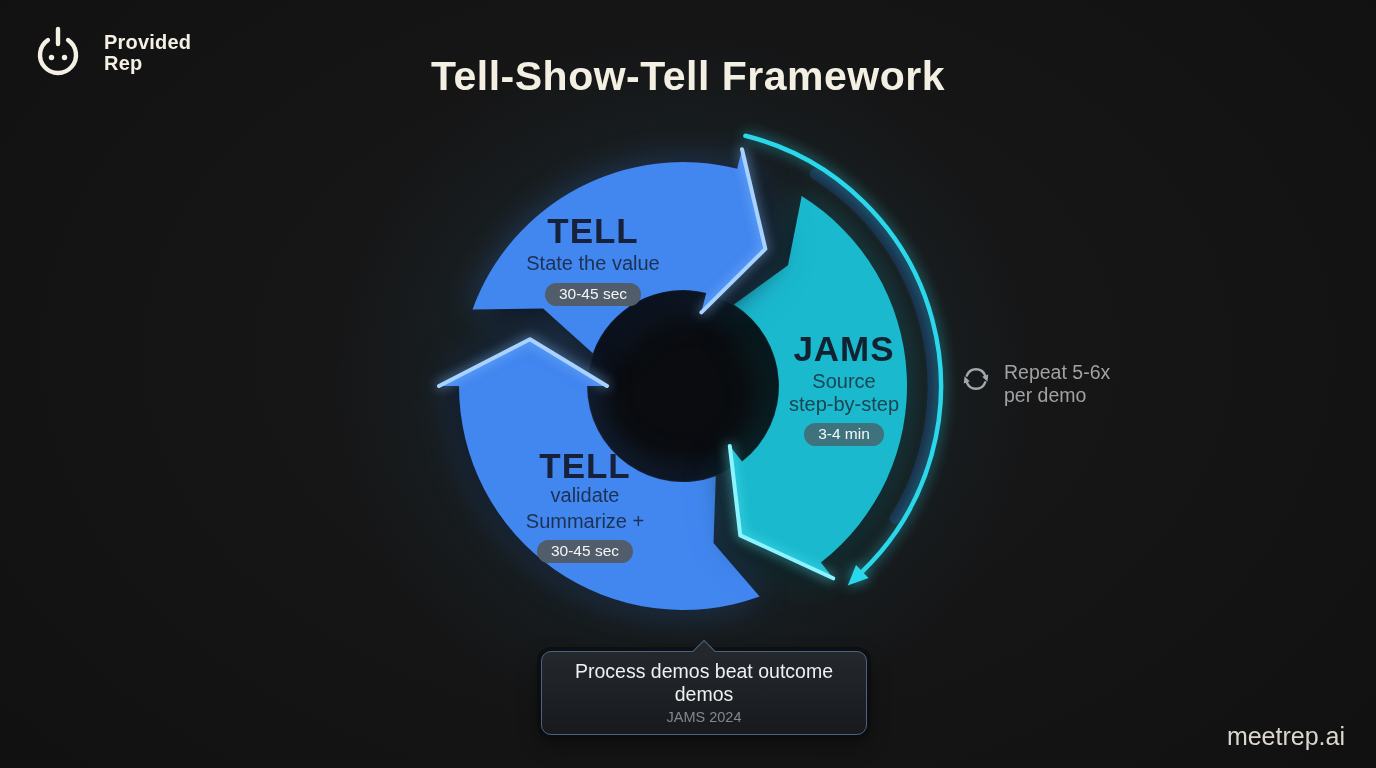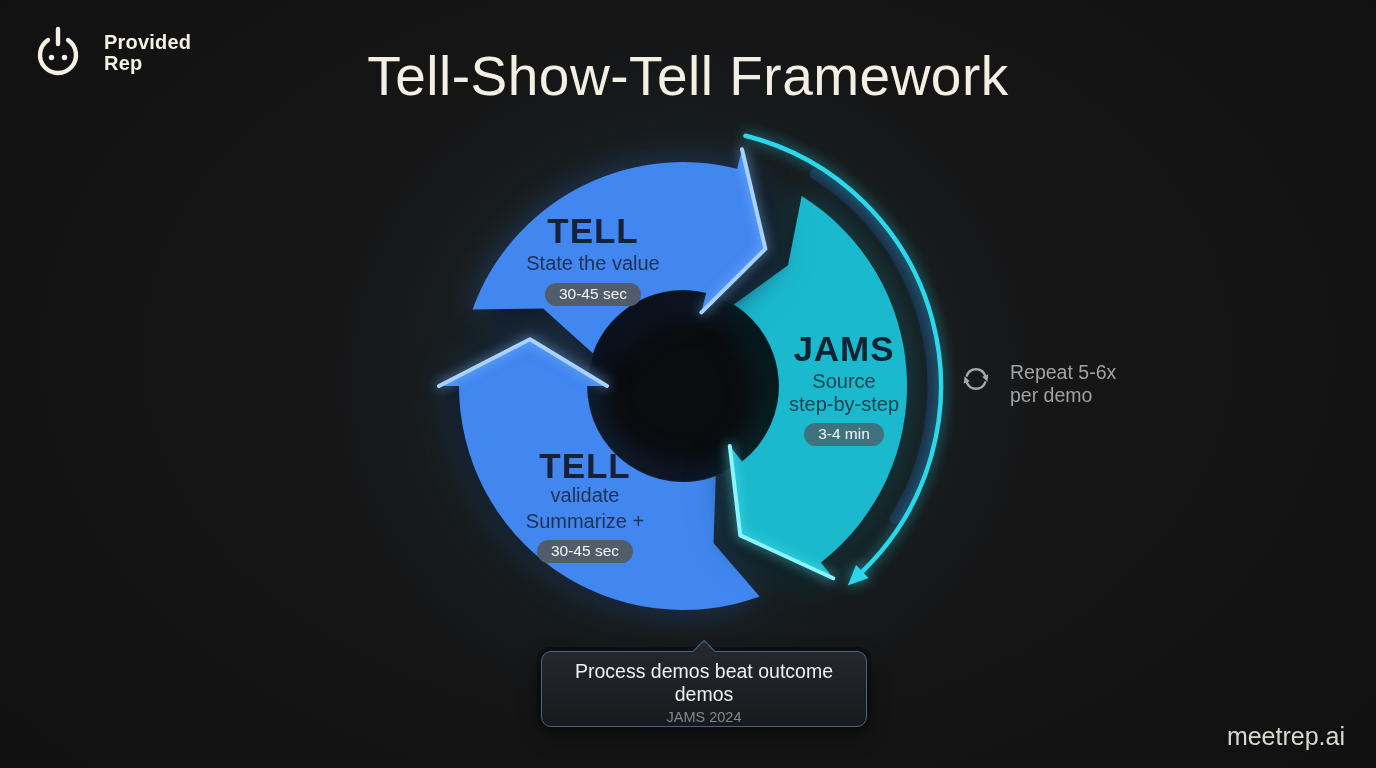--- a/index.html
+++ b/index.html
@@ -8,22 +8,22 @@
     font-family:"Liberation Sans", sans-serif;}
   #halo{position:absolute;left:283px;top:-14px;width:800px;height:800px;z-index:1;
     background:radial-gradient(circle, rgba(50,110,220,0.10) 0%, rgba(40,180,210,0.06) 35%, rgba(0,0,0,0) 62%);}
   #cycle-svg{position:absolute;left:390px;top:118px;width:620px;height:540px;z-index:2;}
 
   
   #logo{position:absolute;left:32px;top:25px;display:flex;align-items:center;gap:20px;color:#f4f0e3;z-index:3;}
   #logo-text{font-size:20px;line-height:21.5px;font-weight:700;letter-spacing:.2px;}
 
   
-  #main-title{position:absolute;left:0;right:0;top:44px;text-align:center;font-size:55px;line-height:64px;
-    font-weight:400;color:#f3efe2;letter-spacing:.5px;z-index:3;}
+  #main-title{position:absolute;left:0;right:0;top:44px;text-align:center;font-size:41px;line-height:64px;
+    font-weight:700;color:#f3efe2;letter-spacing:.5px;z-index:3;}
 
   
   .seg-label{position:absolute;width:220px;text-align:center;z-index:3;pointer-events:none;}
   #label-tell1{left:483px;top:212px;}
   #label-show{left:734px;top:330px;}
   #label-tell2{left:475px;top:447px;}
   .seg-title{font-size:35px;line-height:37px;font-weight:800;letter-spacing:1px;}
   .seg-sub{font-size:20px;line-height:22.5px;margin-top:3px;}
   .c-title-blue{color:#17223a;} .c-sub-blue{color:#1d3152;}
   .c-title-teal{color:#112230;} .c-sub-teal{color:#1c4452;}
@@ -34,28 +34,28 @@
   
   .seg-tell-1{filter:drop-shadow(12px 10px 13px rgba(0,0,0,0.58)) drop-shadow(0 0 16px rgba(64,132,240,0.32));}
   .seg-show{filter:drop-shadow(-9px 11px 13px rgba(0,0,0,0.55)) drop-shadow(0 0 16px rgba(26,185,205,0.32));}
   .seg-tell-2{filter:drop-shadow(-8px -6px 13px rgba(0,0,0,0.50)) drop-shadow(0 0 16px rgba(64,132,240,0.32));}
   .edge{fill:none;stroke-width:4px;stroke-linejoin:round;stroke-linecap:round;}
   .edge-blue{filter:drop-shadow(0 0 6px rgba(130,195,255,0.95));}
   .edge-teal{filter:drop-shadow(0 0 6px rgba(90,235,250,0.95));}
   .arc-glow{filter:drop-shadow(0 0 7px rgba(43,215,234,0.75));}
 
   
-  #repeat-note{position:absolute;left:961px;top:361px;display:flex;align-items:flex-start;gap:19px;color:#a0a2a4;z-index:3;}
+  #repeat-note{position:absolute;left:961px;top:361px;display:flex;align-items:flex-start;gap:13px;color:#a0a2a4;z-index:3;}
   #repeat-note .txt{font-size:19.5px;line-height:23px;}
   #repeat-note svg{margin-top:3px;}
 
   
   #callout{position:absolute;left:509px;top:651px;width:358px;text-align:center;z-index:3;}
   #callout-box{position:relative;background:linear-gradient(180deg,#24282d 0%,#17191d 100%);
-    border:1.5px solid #4a6380;border-radius:10px;padding:8px 8px 1px;
+    border:1.5px solid #4a6380;border-radius:10px;padding:8px 8px 9px;
     box-shadow:0 0 0 4px rgba(9,11,15,0.6), 0 8px 22px rgba(0,0,0,0.45);margin-left:32px;}
   #callout-pointer{position:absolute;top:-9px;left:50%;width:15px;height:15px;margin-left:-8px;
     background:#24282d;border-left:1.5px solid #4a6380;border-top:1.5px solid #4a6380;transform:rotate(45deg);}
   .callout-text{position:relative;font-size:19.5px;color:#eef0f1;}
   .callout-src{position:relative;font-size:14.5px;color:#83888d;margin-top:3px;}
 
   
   #source-line{position:absolute;left:0;right:0;top:729px;text-align:center;font-size:15px;color:#97989a;letter-spacing:.2px;z-index:3;}
   #brand{position:absolute;right:31px;top:722px;font-size:25px;color:#dbd7cd;z-index:3;}
 </style>

